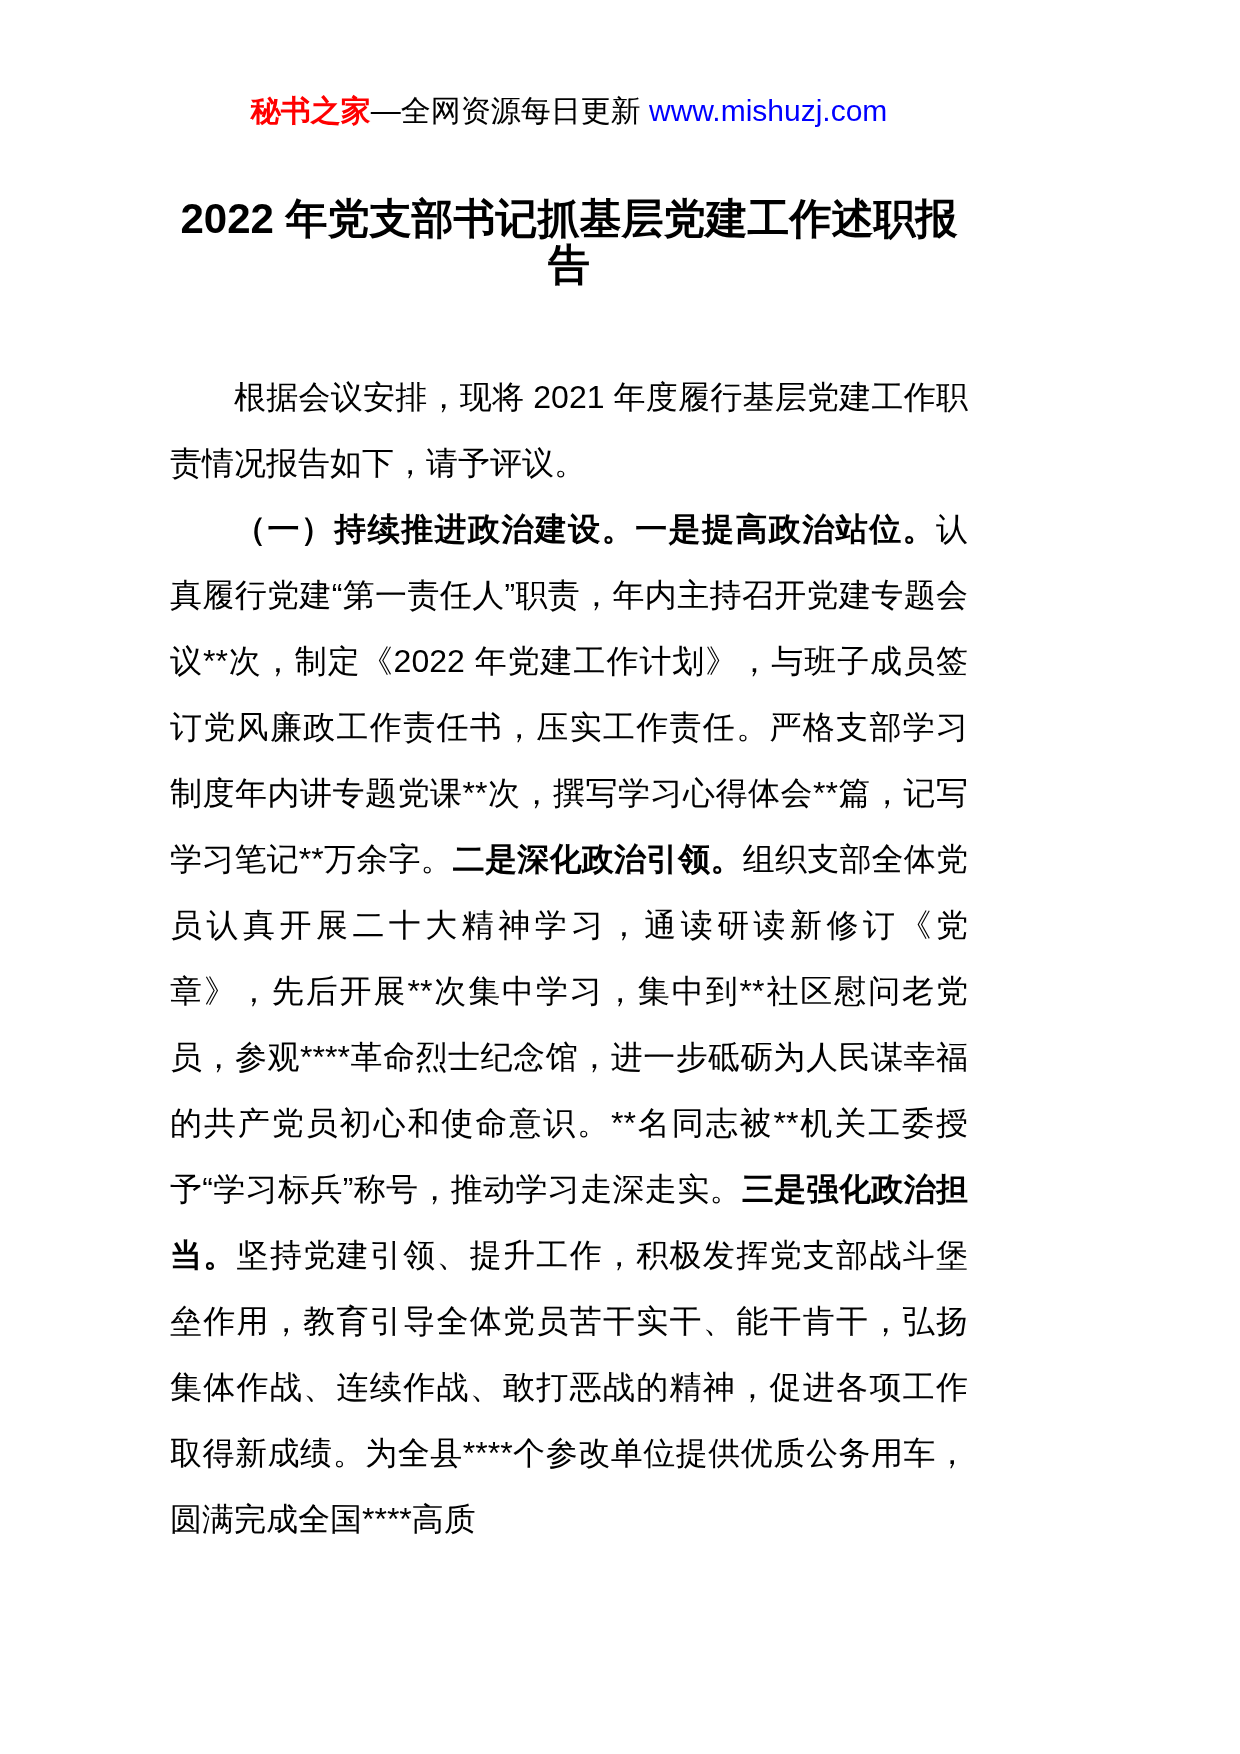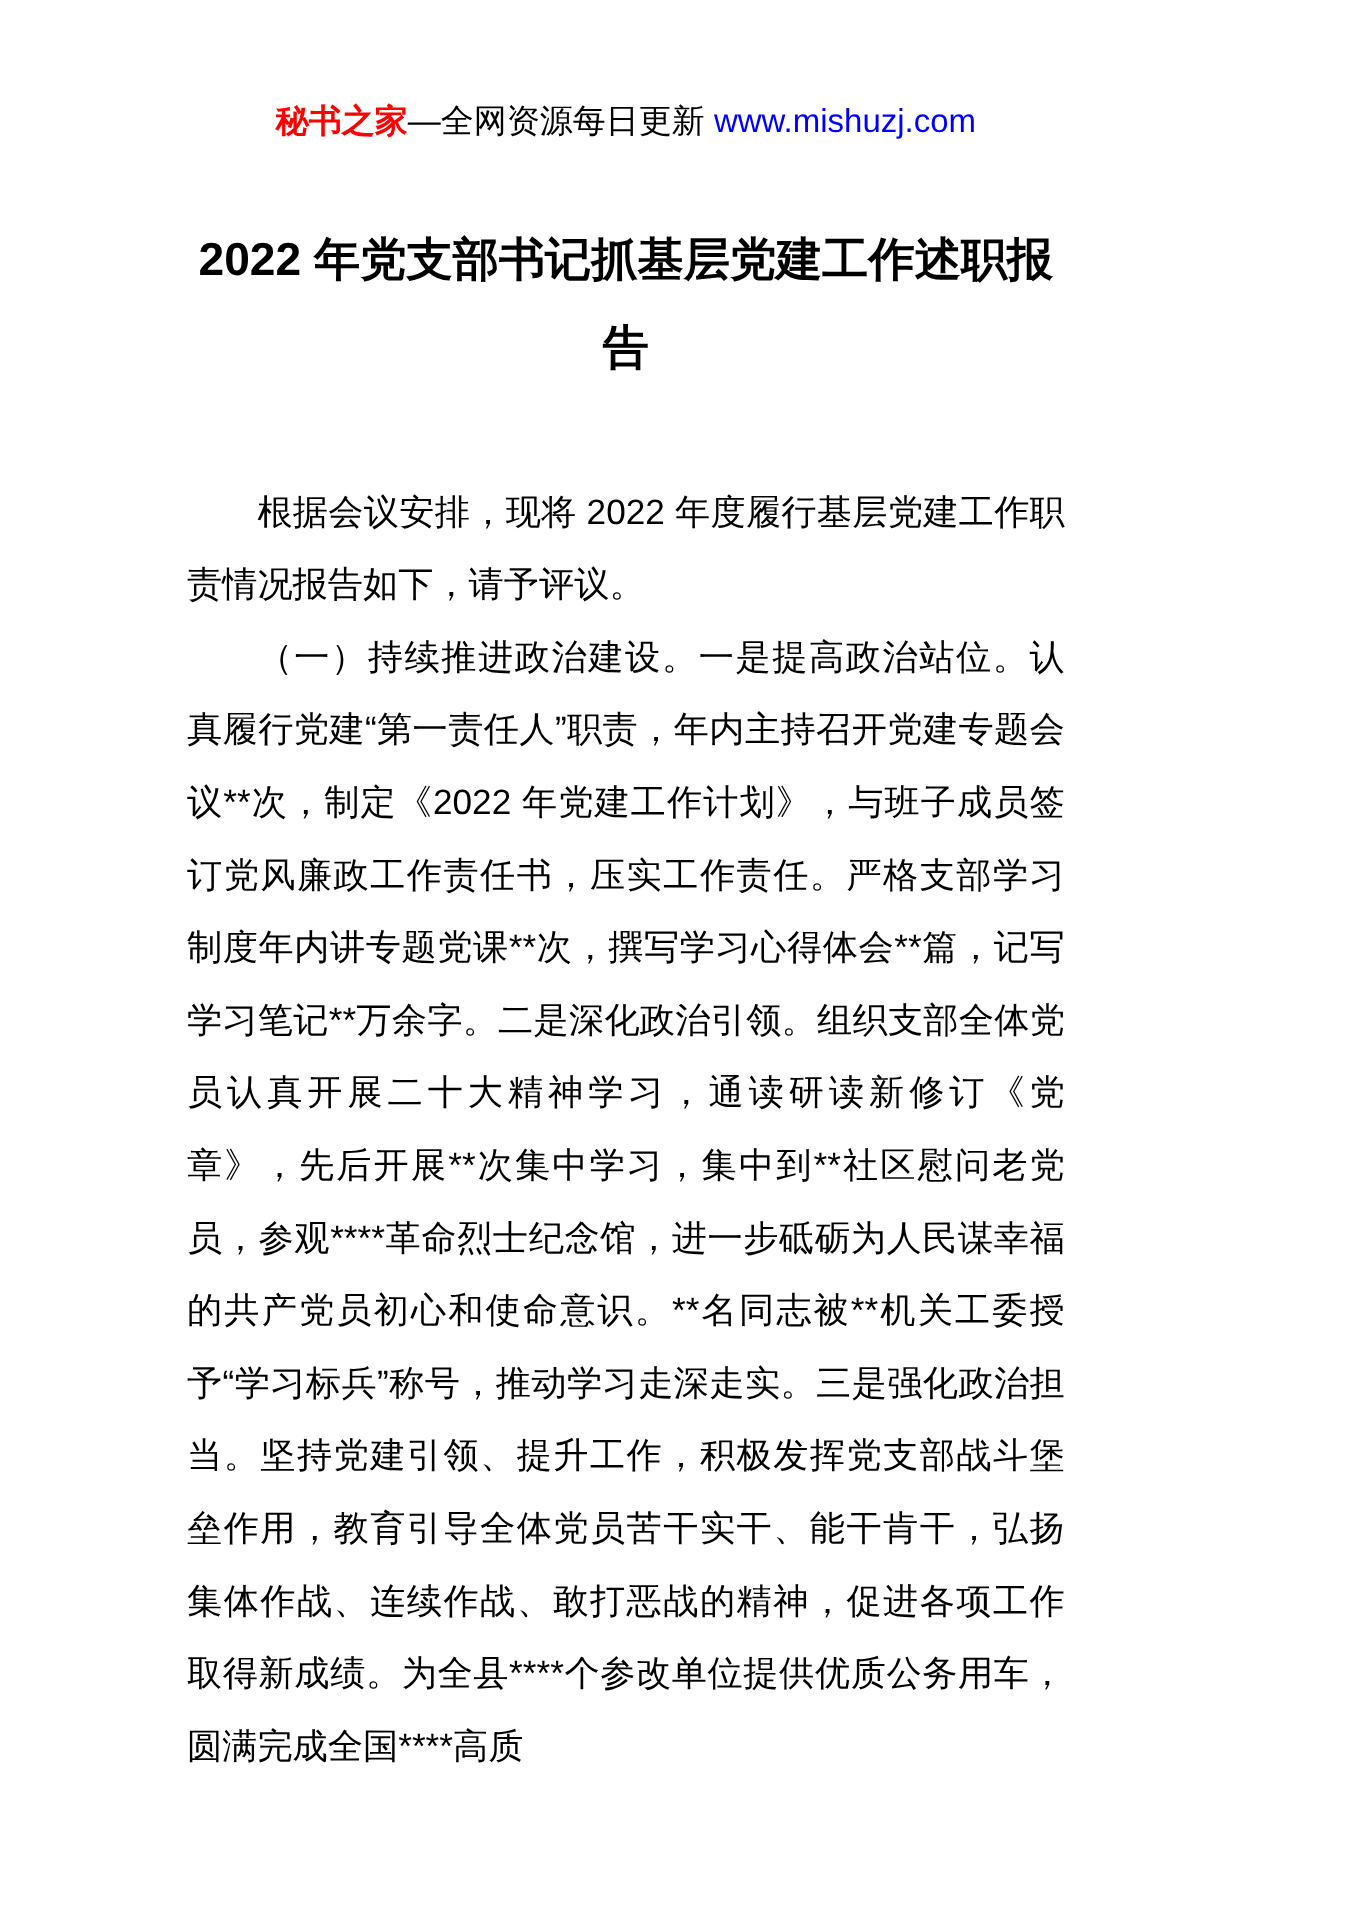--- a/index.html
+++ b/index.html
@@ -32,52 +32,52 @@
   .doc-header .tagline {
     color: #000000;
   }
   .doc-header .url {
     color: #0000ff;
     text-decoration: none;
   }
   .doc-title {
     margin: 62px 0 76px 0;
     font-size: 42px;
-    line-height: 80px;
+    line-height: 46px;
     font-weight: bold;
     text-align: center;
     color: #000000;
   }
   .body-para {
     margin: 0;
     font-size: 32px;
     line-height: 66px;
     text-align: justify;
     text-indent: 2em;
     color: #000000;
     word-break: break-all;
   }
   .seg-bold {
-    font-weight: normal;
+    font-weight: bold;
   }
   .seg-regular {
     font-weight: normal;
   }
 </style>
 </head>
 <body>
 
 <div class="page">
 
   <div class="doc-header">
     <span class="brand" style="color: rgb(255, 0, 0);">秘书之家</span><span class="tagline">—全网资源每日更新 </span><a class="url" href="#" style="color: rgb(0, 0, 255);">www.mishuzj.com</a>
   </div>
 
   <h1 class="doc-title">2022 年党支部书记抓基层党建工作述职报告</h1>
 
-  <p class="body-para">根据会议安排，现将 2022 年度履行基层党建工作职责情况报告如下，请予评议。</p>
+  <p class="body-para">根据会议安排，现将 2021 年度履行基层党建工作职责情况报告如下，请予评议。</p>
 
 
   <p class="body-para">
     <span class="seg-bold">（一）持续推进政治建设。一是提高政治站位。</span><span class="seg-regular">认真履行党建“第一责任人”职责，年内主持召开党建专题会议**次，制定《2022 年党建工作计划》，与班子成员签订党风廉政工作责任书，压实工作责任。严格支部学习制度年内讲专题党课**次，撰写学习心得体会**篇，记写学习笔记**万余字。</span><span class="seg-bold">二是深化政治引领。</span><span class="seg-regular">组织支部全体党员认真开展二十大精神学习，通读研读新修订《党章》，先后开展**次集中学习，集中到**社区慰问老党员，参观****革命烈士纪念馆，进一步砥砺为人民谋幸福的共产党员初心和使命意识。**名同志被**机关工委授予“学习标兵”称号，推动学习走深走实。</span><span class="seg-bold">三是强化政治担当。</span><span class="seg-regular">坚持党建引领、提升工作，积极发挥党支部战斗堡垒作用，教育引导全体党员苦干实干、能干肯干，弘扬集体作战、连续作战、敢打恶战的精神，促进各项工作取得新成绩。为全县****个参改单位提供优质公务用车，圆满完成全国****高质</span>
   </p>
 
 </div>
 
 </body></html>

